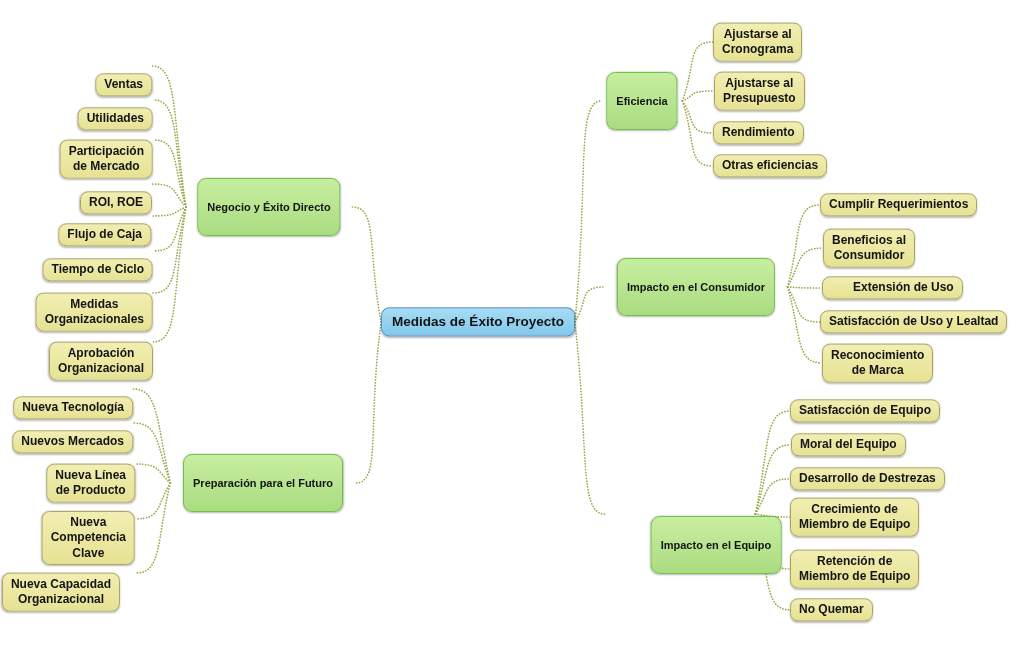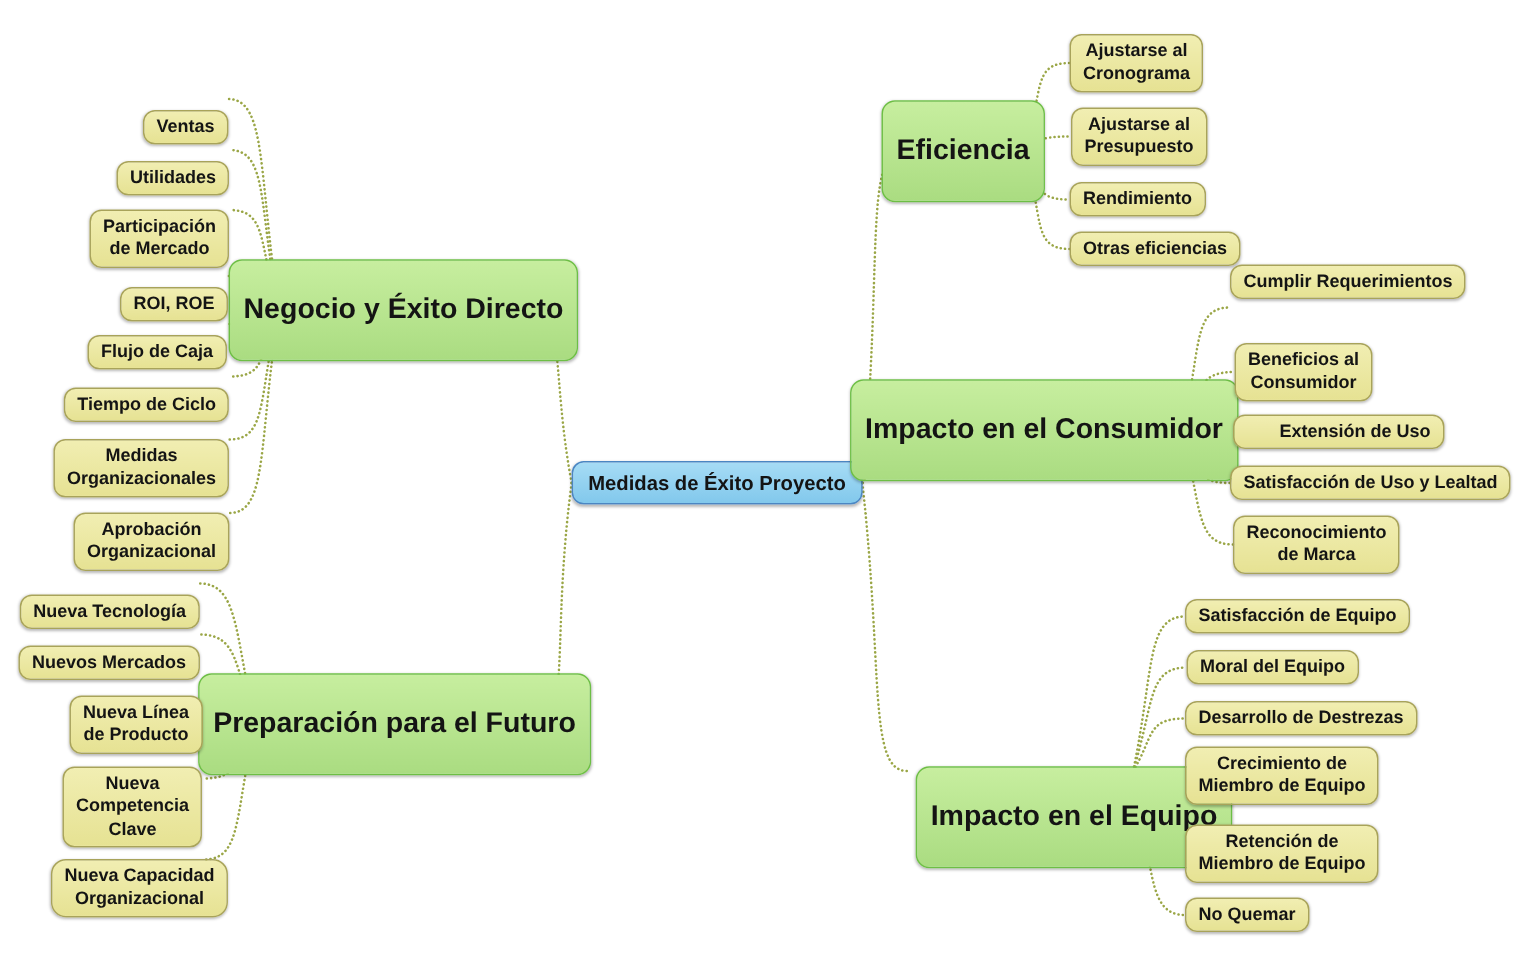--- a/index.html
+++ b/index.html
@@ -24,21 +24,21 @@
     cursor:pointer;
   }
   .node .lbl{pointer-events:none;}
   .leaf{
     font-size:12px;
     padding:3px 8px;
     background:linear-gradient(#f1eeb2,#e6e293);
     border:1px solid #a8a35a;
   }
   .branch{
-    font-size:19px;
+    font-size:11px;
     padding:21px 9px;
     background:linear-gradient(#c7ee9f,#aadc81);
     border:1.4px solid #6dbe45;
     border-radius:9px;
   }
   .root{
     font-size:13.5px;
     padding:5px 10px;
     background:linear-gradient(#a6dcf5,#82c8ec);
     border:1.4px solid #4b86c2;
@@ -102,31 +102,31 @@
       <div class="node leaf anchor-right" style="left: 153px; top: 342px;"><span class="lbl">Aprobación
 Organizacional</span></div>
       <div class="node branch anchor-center" style="left: 263px; top: 483px;"><span class="lbl">Preparación para el Futuro</span></div>
       <div class="node leaf anchor-right" style="left: 133px; top: 389px;"><span class="lbl">Nueva Tecnología</span></div>
       <div class="node leaf anchor-right" style="left: 133px; top: 423px;"><span class="lbl">Nuevos Mercados</span></div>
       <div class="node leaf anchor-right" style="left: 135px; top: 464px;"><span class="lbl">Nueva Línea
 de Producto</span></div>
       <div class="node leaf anchor-right" style="left: 135px; top: 519px;"><span class="lbl">Nueva
 Competencia
 Clave</span></div>
-      <div class="node leaf anchor-right" style="left: 152px; top: 573px; border-radius: 10px;"><span class="lbl">Nueva Capacidad
+      <div class="node leaf anchor-right" style="left: 120px; top: 573px;"><span class="lbl">Nueva Capacidad
 Organizacional</span></div>
       <div class="node branch anchor-center" style="left: 642px; top: 101px;"><span class="lbl">Eficiencia</span></div>
       <div class="node leaf anchor-left" style="left: 713px; top: 42px;"><span class="lbl">Ajustarse al
 Cronograma</span></div>
       <div class="node leaf anchor-left" style="left: 714px; top: 91px;"><span class="lbl">Ajustarse al
 Presupuesto</span></div>
       <div class="node leaf anchor-left" style="left: 713px; top: 133px;"><span class="lbl">Rendimiento</span></div>
       <div class="node leaf anchor-left" style="left: 713px; top: 166px;"><span class="lbl">Otras eficiencias</span></div>
       <div class="node branch anchor-center" style="left: 696px; top: 287px;"><span class="lbl">Impacto en el Consumidor</span></div>
-      <div class="node leaf anchor-left" style="left: 820px; top: 188px;"><span class="lbl">Cumplir Requerimientos</span></div>
+      <div class="node leaf anchor-left" style="left: 820px; top: 205px;"><span class="lbl">Cumplir Requerimientos</span></div>
       <div class="node leaf anchor-left" style="left: 823px; top: 248px;"><span class="lbl">Beneficios al
 Consumidor</span></div>
       <div class="node leaf anchor-left" style="left: 822px; top: 288px; padding-left: 30px;"><span class="lbl">Extensión de Uso</span></div>
       <div class="node leaf anchor-left" style="left: 820px; top: 322px;"><span class="lbl">Satisfacción de Uso y Lealtad</span></div>
       <div class="node leaf anchor-left" style="left: 822px; top: 363px;"><span class="lbl">Reconocimiento
 de Marca</span></div>
       <div class="node branch anchor-center" style="left: 716px; top: 514px; margin-top: 31px;"><span class="lbl">Impacto en el Equipo</span></div>
       <div class="node leaf anchor-left" style="left: 790px; top: 411px;"><span class="lbl">Satisfacción de Equipo</span></div>
       <div class="node leaf anchor-left" style="left: 791px; top: 445px;"><span class="lbl">Moral del Equipo</span></div>
       <div class="node leaf anchor-left" style="left: 790px; top: 479px;"><span class="lbl">Desarrollo de Destrezas</span></div>

